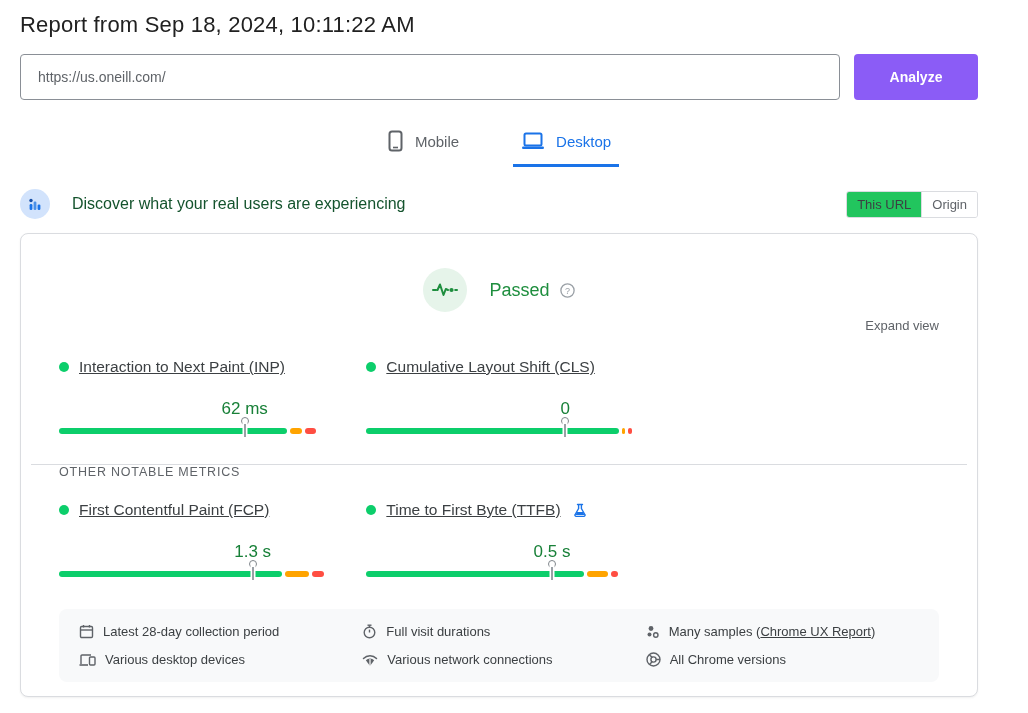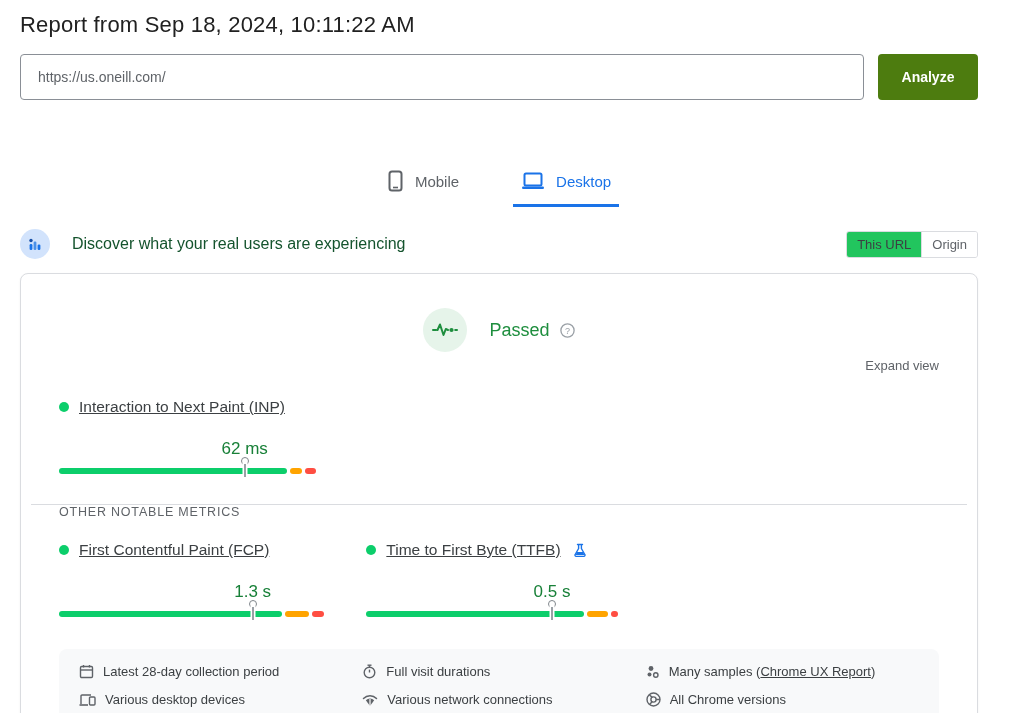--- a/index.html
+++ b/index.html
@@ -13,29 +13,29 @@
 
   .report-title { font-size:22px; font-weight:400; color:#212121; letter-spacing:.2px; }
 
   .search-row { display:flex; gap:14px; margin-top:16px; }
   .url-input {
     flex:1; height:46px; border:1px solid #8a8f96; border-radius:4px;
     padding:0 17px; font-size:14px; color:#5f6368; outline:none;
     font-family:"Liberation Sans", sans-serif;
   }
   .analyze-btn {
-    width:100px; height:46px; border:none; border-radius:4px;
-    background:#4d7c0f; color:#fff; font-size:14px; font-weight:700;
+    width:124px; height:46px; border:none; border-radius:4px;
+    background:#8b5cf6; color:#fff; font-size:14px; font-weight:700;
     cursor:pointer; font-family:"Liberation Sans", sans-serif;
   }
 
   .tabs { display:flex; justify-content:center; gap:46px; margin-top:26px; }
   .tab {
     display:flex; align-items:center; gap:11px; font-size:15px; color:#5f6368;
-    padding:4px 8px 12px; border-bottom:3px solid transparent; cursor:pointer;margin-top:40px;
+    padding:4px 8px 12px; border-bottom:3px solid transparent; cursor:pointer;
   }
   .tab.active { color:#1a73e8; border-bottom-color:#1a73e8; }
 
   .fd-row { display:flex; align-items:center; margin-top:22px; }
   .fd-icon-circle {
     width:30px; height:30px; border-radius:50%; background:#d2e3fc;
     display:flex; align-items:center; justify-content:center; flex:none;
   }
   .fd-heading { font-size:16px; color:#14532d; margin-left:22px; }
   .scope-toggle { margin-left:auto; display:flex; border:1px solid #dadce0; border-radius:3px; overflow:hidden; }
@@ -186,20 +186,38 @@
             <span class="metric-link">Interaction to Next Paint (INP)</span>
           </div>
           <div class="metric-viz">
             <span class="metric-value" style="left: 70%;">62 ms</span>
             <div class="dist-bar">
               <div class="dist-seg" style="width: 86%; background: rgb(12, 206, 107);"></div>
               <div class="dist-seg" style="width: 4.5%; background: rgb(255, 164, 0);"></div>
               <div class="dist-seg" style="width: 4%; background: rgb(255, 78, 66);"></div>
             </div>
             <div class="marker" style="left: 70%;">
+              <div class="marker-circle"></div>
+              <div class="marker-stem"></div>
+            </div>
+          </div>
+        </div>
+        <div class="metric">
+          <div class="metric-head">
+            <span class="status-dot" style="background: rgb(12, 206, 107);"></span>
+            <span class="metric-link">Cumulative Layout Shift (CLS)</span>
+          </div>
+          <div class="metric-viz">
+            <span class="metric-value" style="left: 75%;">0</span>
+            <div class="dist-bar">
+              <div class="dist-seg" style="width: 96.5%; background: rgb(12, 206, 107);"></div>
+              <div class="dist-seg" style="width: 1%; background: rgb(255, 164, 0);"></div>
+              <div class="dist-seg" style="width: 1.5%; background: rgb(255, 78, 66);"></div>
+            </div>
+            <div class="marker" style="left: 75%;">
               <div class="marker-circle"></div>
               <div class="marker-stem"></div>
             </div>
           </div>
         </div>
       </div>
 
     <hr class="section-divider">
 
     <div class="other-heading">OTHER NOTABLE METRICS</div>

